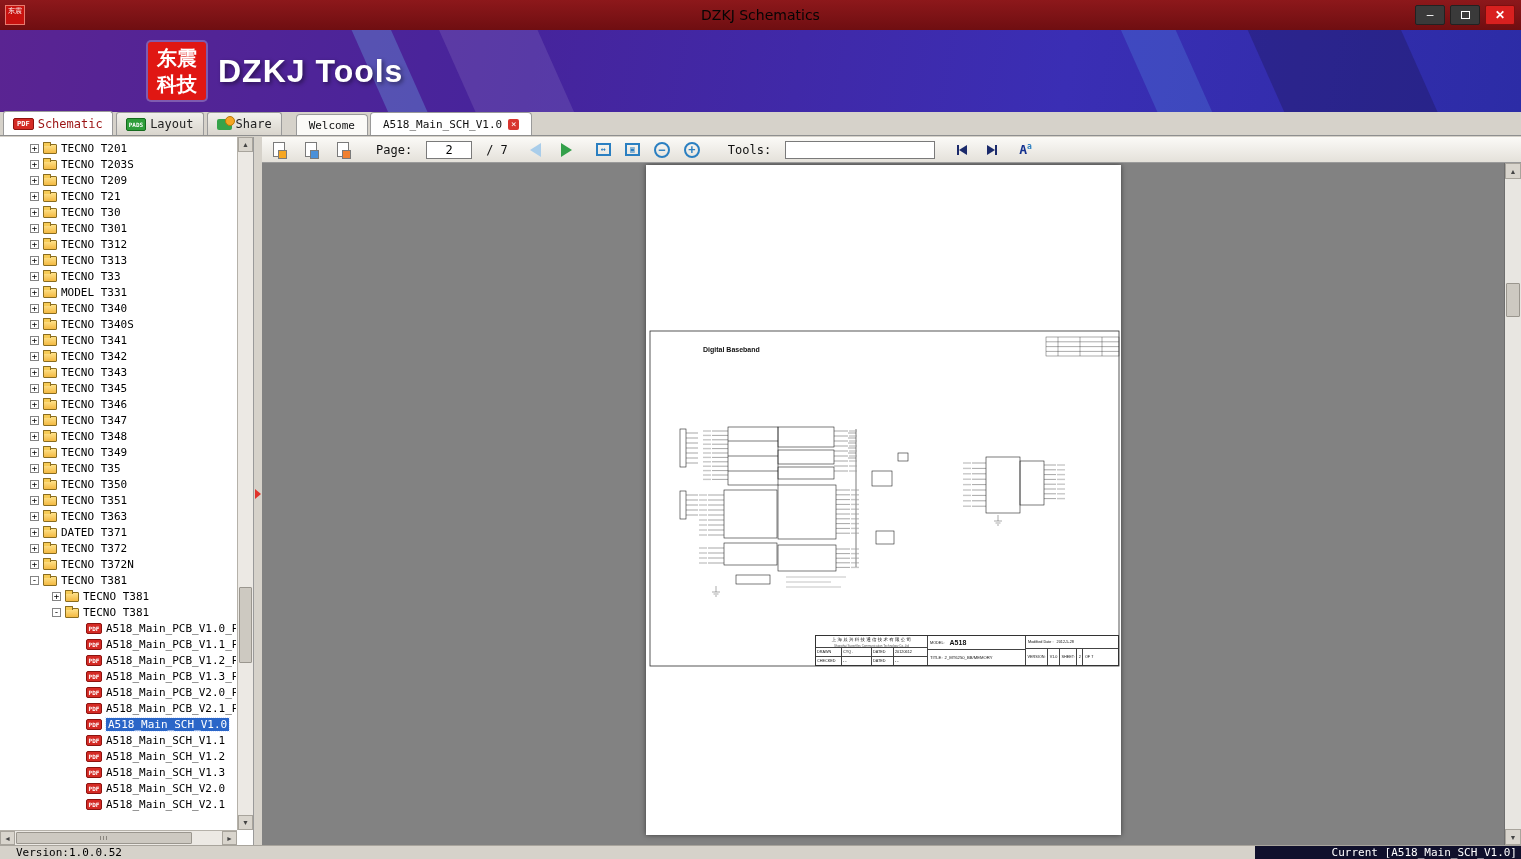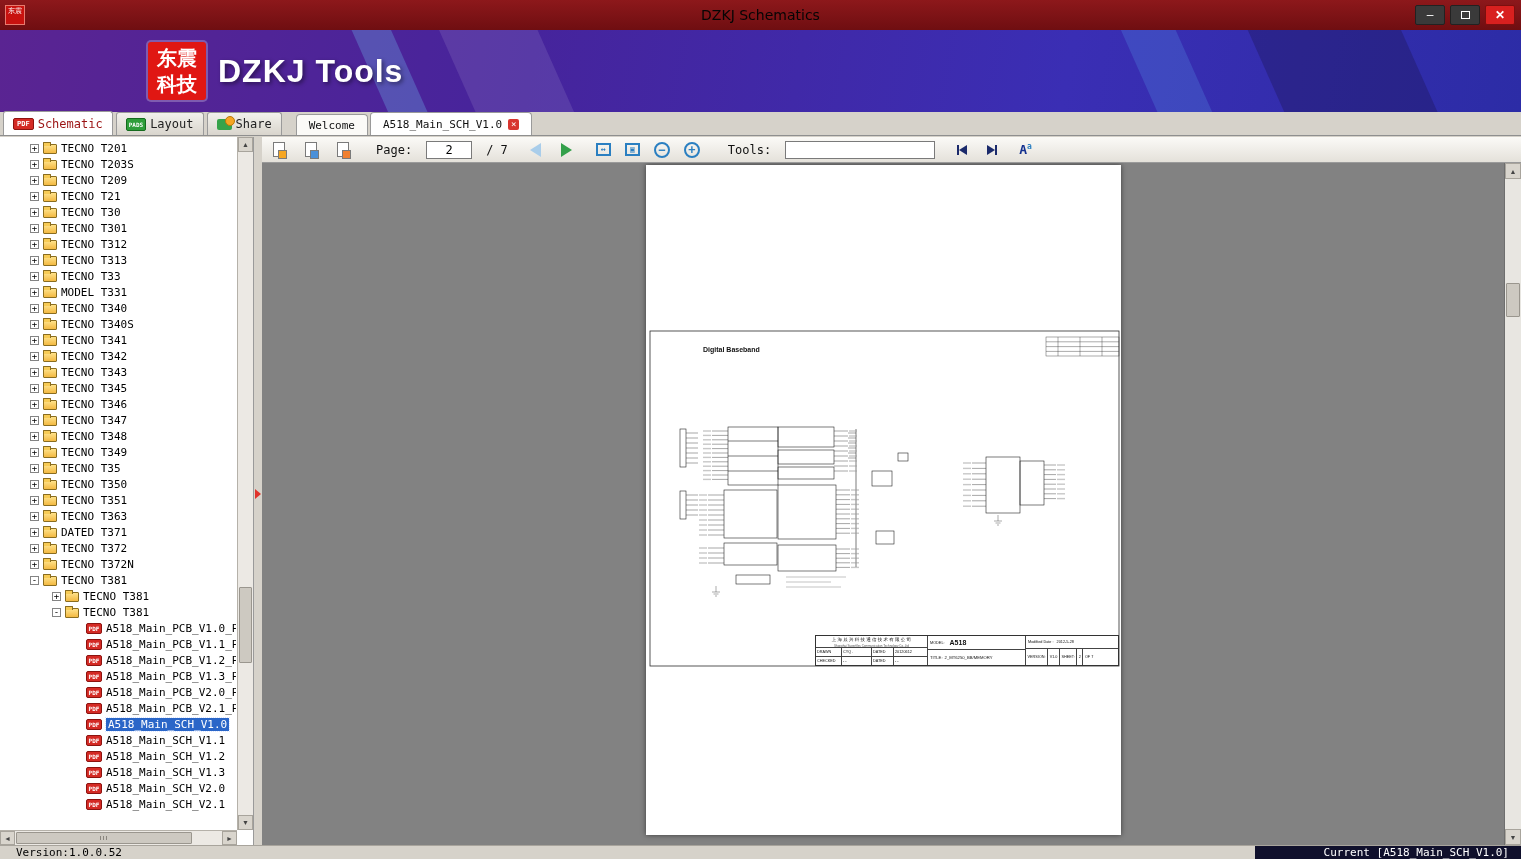--- a/index.html
+++ b/index.html
@@ -120,21 +120,21 @@
   .tb-title{height:15px;display:flex;align-items:center;gap:2px;padding-left:2px;font-size:4.2px;white-space:nowrap;overflow:hidden}
   .tb-right{flex:1;display:flex;flex-direction:column}
   .tb-mod{height:13px;border-bottom:1px solid #444;display:flex;align-items:center;gap:3px;padding-left:2px;font-size:3.8px;white-space:nowrap}
   .tb-vrow{flex:1;display:flex;align-items:center;font-size:3.8px;white-space:nowrap}
   .tb-vrow span{padding:0 1.5px;border-right:1px solid #444;height:100%;display:flex;align-items:center}
   .tb-vrow span:last-child{border-right:none}
 
   
   .statusbar{position:absolute;left:0;bottom:0;right:0;height:14px;background:#d6d2ca;border-top:1px solid #a8a49c;display:flex;align-items:center;font-family:"DejaVu Sans Mono",monospace;font-size:11px;color:#000}
   .status-left{padding-left:16px}
-  .status-right{margin-left:auto;width:266px;height:100%;background:#10102c;color:#fff;display:flex;align-items:center;justify-content:flex-end;padding-right:12px}
+  .status-right{margin-left:auto;width:266px;height:100%;background:#10102c;color:#fff;display:flex;align-items:center;justify-content:flex-end;padding-right:4px}
 </style>
 </head>
 <body>
 
 <div class="app">
 
   <div class="titlebar">
     <span class="app-icon"><span>东震</span></span>
     <span class="win-title">DZKJ Schematics</span>
     <div class="win-btns">

